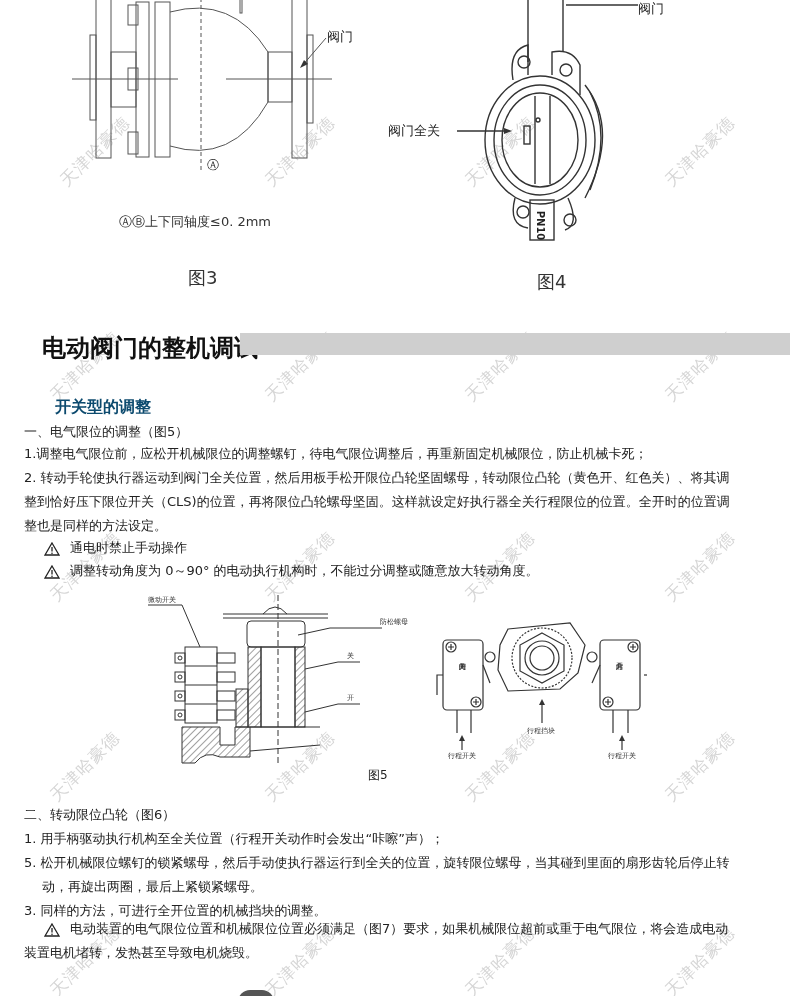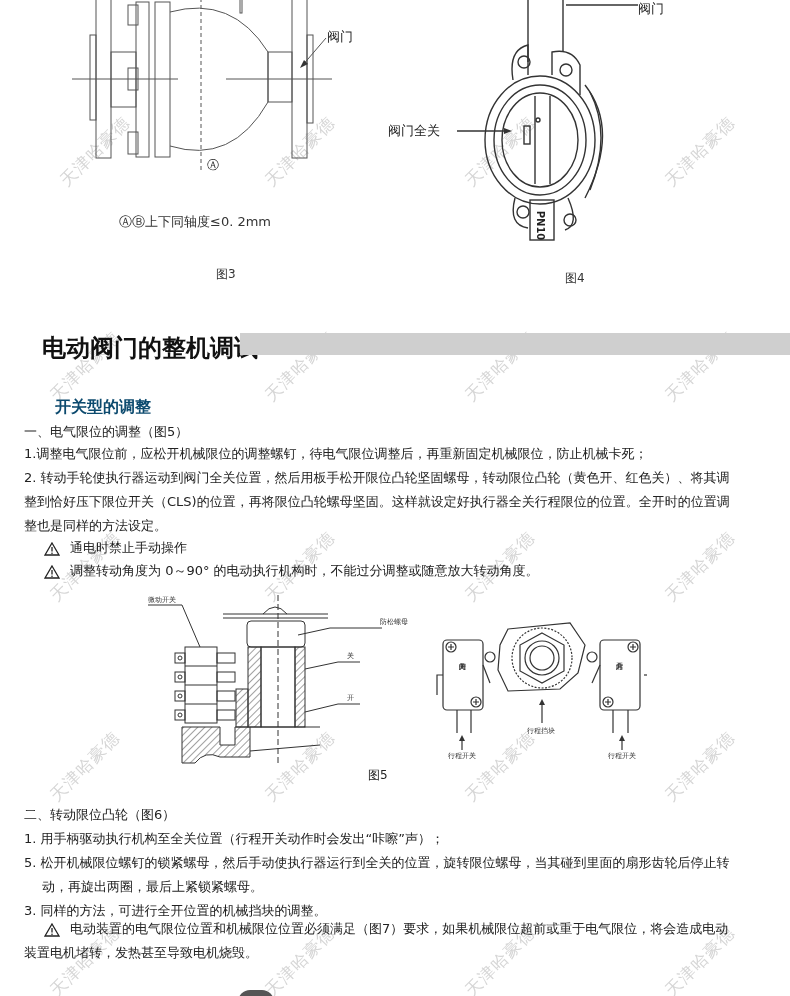--- a/index.html
+++ b/index.html
@@ -1,21 +1,21 @@
 <!DOCTYPE html>
 <html><head>
 <meta charset="utf-8">
 <style>
   html, body { margin:0; padding:0; background:#fff; }
   body { width:790px; height:996px; position:relative; overflow:hidden;
          font-family:"DejaVu Sans", "Liberation Sans", sans-serif; color:#222; }
   .abs { position:absolute; }
   .wm { position:absolute; color:#d6d6d6; font-size:17px; transform:rotate(-45deg);
         white-space:nowrap; pointer-events:none; letter-spacing:1px; }
-  .cap { font-size:12px; color:#333;margin-left:28px; }
+  .cap { font-size:18px; color:#333; }
   .section-title { font-size:24px; font-weight:bold; color:#111; }
   .section-bar { background:#cfcfcf; }
   .sub-title { font-size:16px; font-weight:bold; color:#0c4a6e; }
   .txt { font-size:13px; color:#222; line-height:24px; white-space:nowrap; }
   .warn { display:inline-block; width:16px; height:14px; vertical-align:middle; margin-right:10px; }
   .lbl { font-size:11.5px; color:#222; }
   .tiny { font-size:7px; color:#333; }
 </style>
 </head>
 <body>

